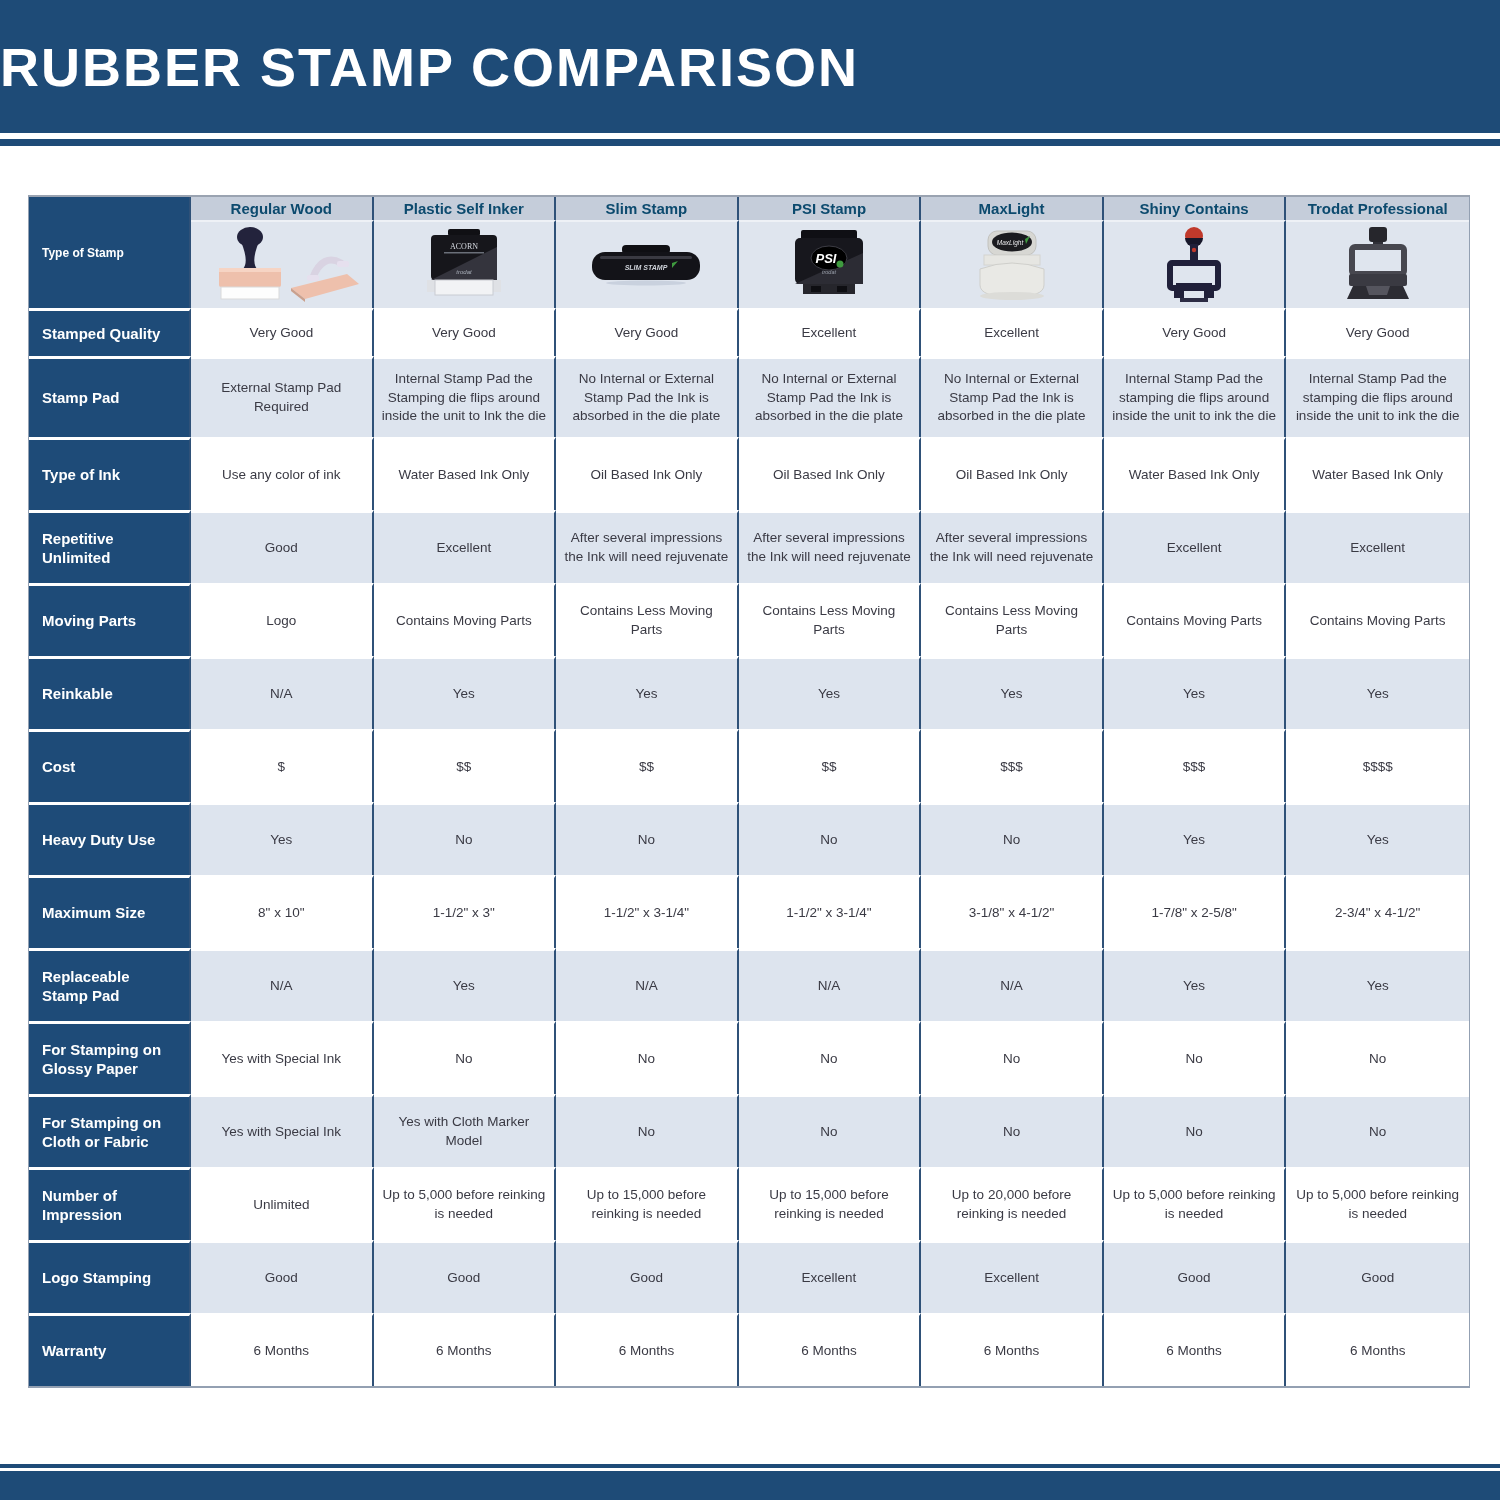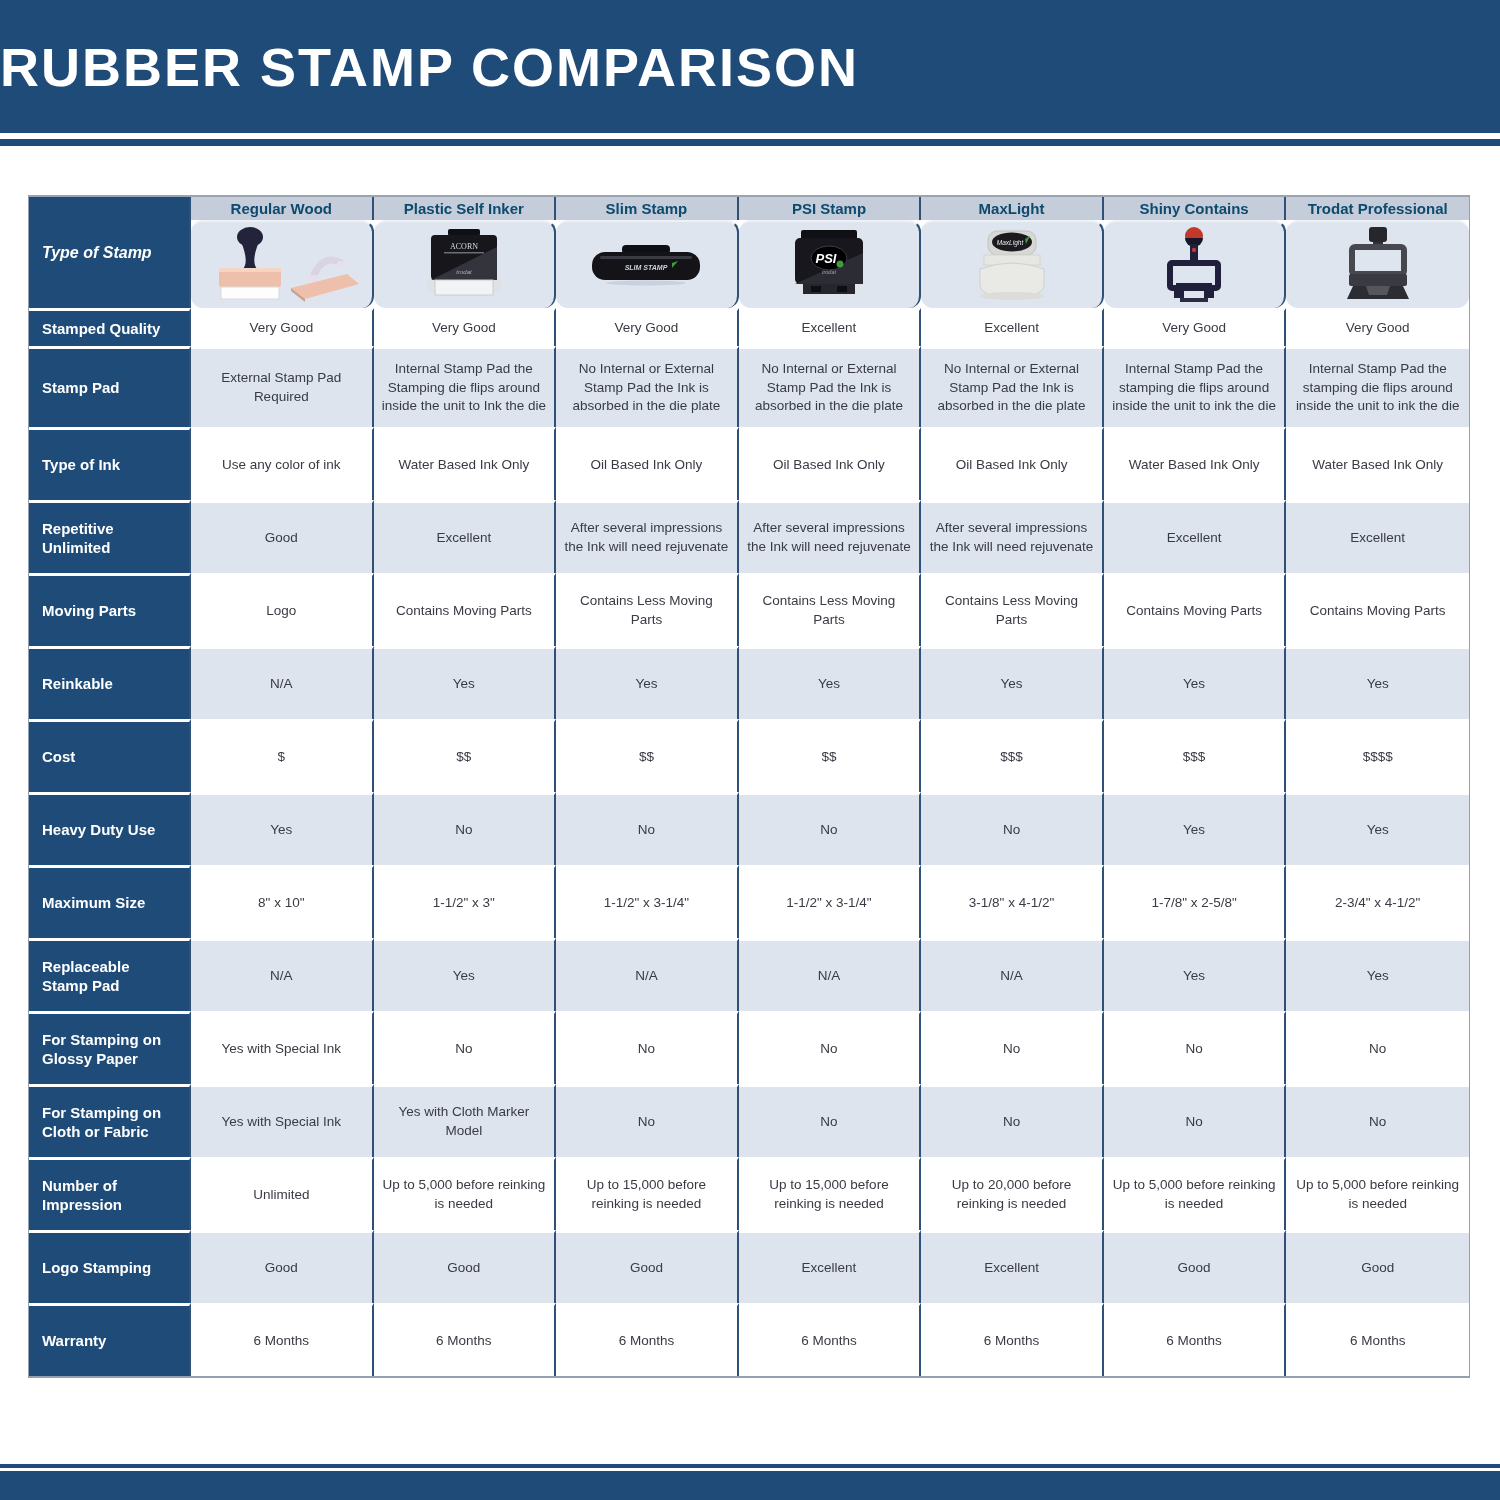--- a/index.html
+++ b/index.html
@@ -37,45 +37,44 @@
   
   th.colhead {
     height:23px; background:#c5cdda; color:#0c4a6e;
     font-size:15px; font-weight:bold; text-align:center; vertical-align:middle;
     padding:2px 2px;
   }
   
   td.imgcell {
     height:88px; background:#dfe5ee; text-align:center; vertical-align:middle;
     border-top:2px solid #eef1f6;
-    border-radius:12px;
   }
   td.imgcell svg { display:block; margin:0 auto; }
 
   
   th.corner {
     background:#1e4b78; color:#ffffff; text-align:left; vertical-align:middle;
-    font-size:16px; font-weight:bold; padding-left:13px;font-style:italic;
+    font-size:12px; font-weight:bold; padding-left:13px;
   }
 
   
   tbody th.rowlabel {
     background:#1e4b78; color:#ffffff; font-size:15px; font-weight:bold;
     text-align:left; vertical-align:middle; padding:6px 10px 6px 13px;
     border-top:3px solid #ffffff; line-height:1.3;
   }
   tbody td {
     text-align:center; vertical-align:middle;
     font-size:13.5px; color:#3a3a44; line-height:1.4;
     padding:4px 8px; border-top:3px solid #ffffff;
     background:#ffffff;
   }
   tbody tr:nth-child(even) td { background:#dde4ee; }
   tbody tr td, tbody tr th { height:73px; }
-  tbody tr:nth-child(1) td, tbody tr:nth-child(1) th { height:38px; }
+  tbody tr:nth-child(1) td, tbody tr:nth-child(1) th { height:48px; }
   tbody tr:nth-child(2) td, tbody tr:nth-child(2) th { height:81px; }
 
   
   .footer { position:absolute; left:0; right:0; bottom:0; }
   .footer-rule { height:4px; background:#1e4b77; margin-bottom:3px; }
   .footer-band { height:29px; background:#1e4b77; }
 </style>
 </head>
 <body>
 

